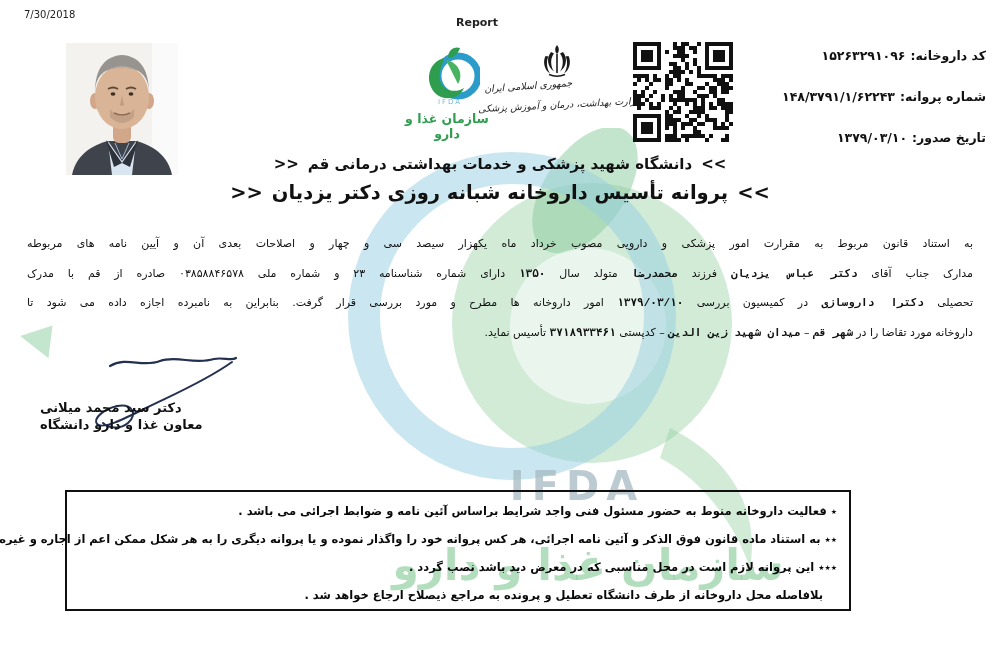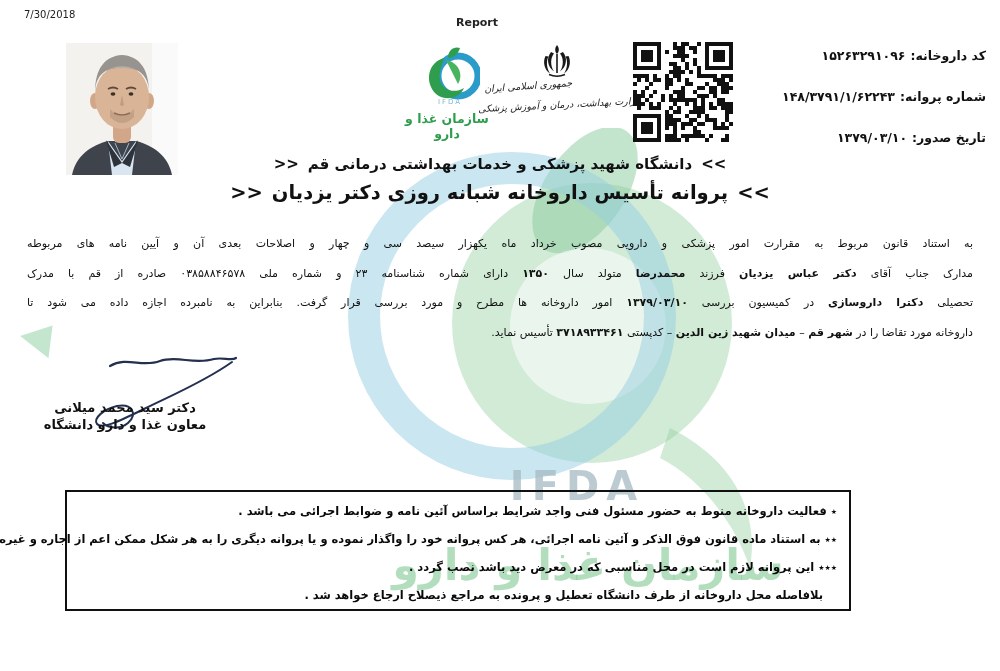--- a/index.html
+++ b/index.html
@@ -34,24 +34,24 @@
            align-items:baseline;font-weight:700;}
   .h1{top:155px;font-size:15px;}
   .h2{top:181px;font-size:19.5px;}
   .heading .txt{direction:rtl;}
   .heading .mark{font-weight:700;}
 
   .body{left:27px;top:229px;width:946px;direction:rtl;}
   .bline{font-size:11px;line-height:29.5px;height:29.5px;text-align:justify;
          text-align-last:justify;overflow:visible;white-space:normal;}
   .bline.last{text-align:right;text-align-last:right;}
-  .bline .b{font-weight:700;}
+  .bline .b{font-weight:700;font-family:Liberation Mono, monospace;}
 
   .sig-scribble{left:82px;top:352px;}
-  .sig-text{left:40px;top:399px;width:170px;text-align:center;font-weight:700;
+  .sig-text{left:40px;top:399px;width:170px;text-align:left;font-weight:700;
             font-size:13px;line-height:17px;direction:rtl;}
 
   .notes-box{left:65px;top:490px;width:786px;height:121px;border:2px solid #101010;
              box-sizing:border-box;padding:5px 12px 0 10px;direction:rtl;background:transparent;}
   .note-line{font-weight:700;font-size:11.5px;line-height:28px;white-space:nowrap;color:#0a0a0a;}
   .note-line .mark{margin-left:4px;letter-spacing:1px;}
   .note-line.indent{padding-right:14px;}
 
   .watermark{left:330px;top:128px;z-index:0;}
   .leaf-wedge{left:24px;top:330px;width:0;height:0;z-index:0;

